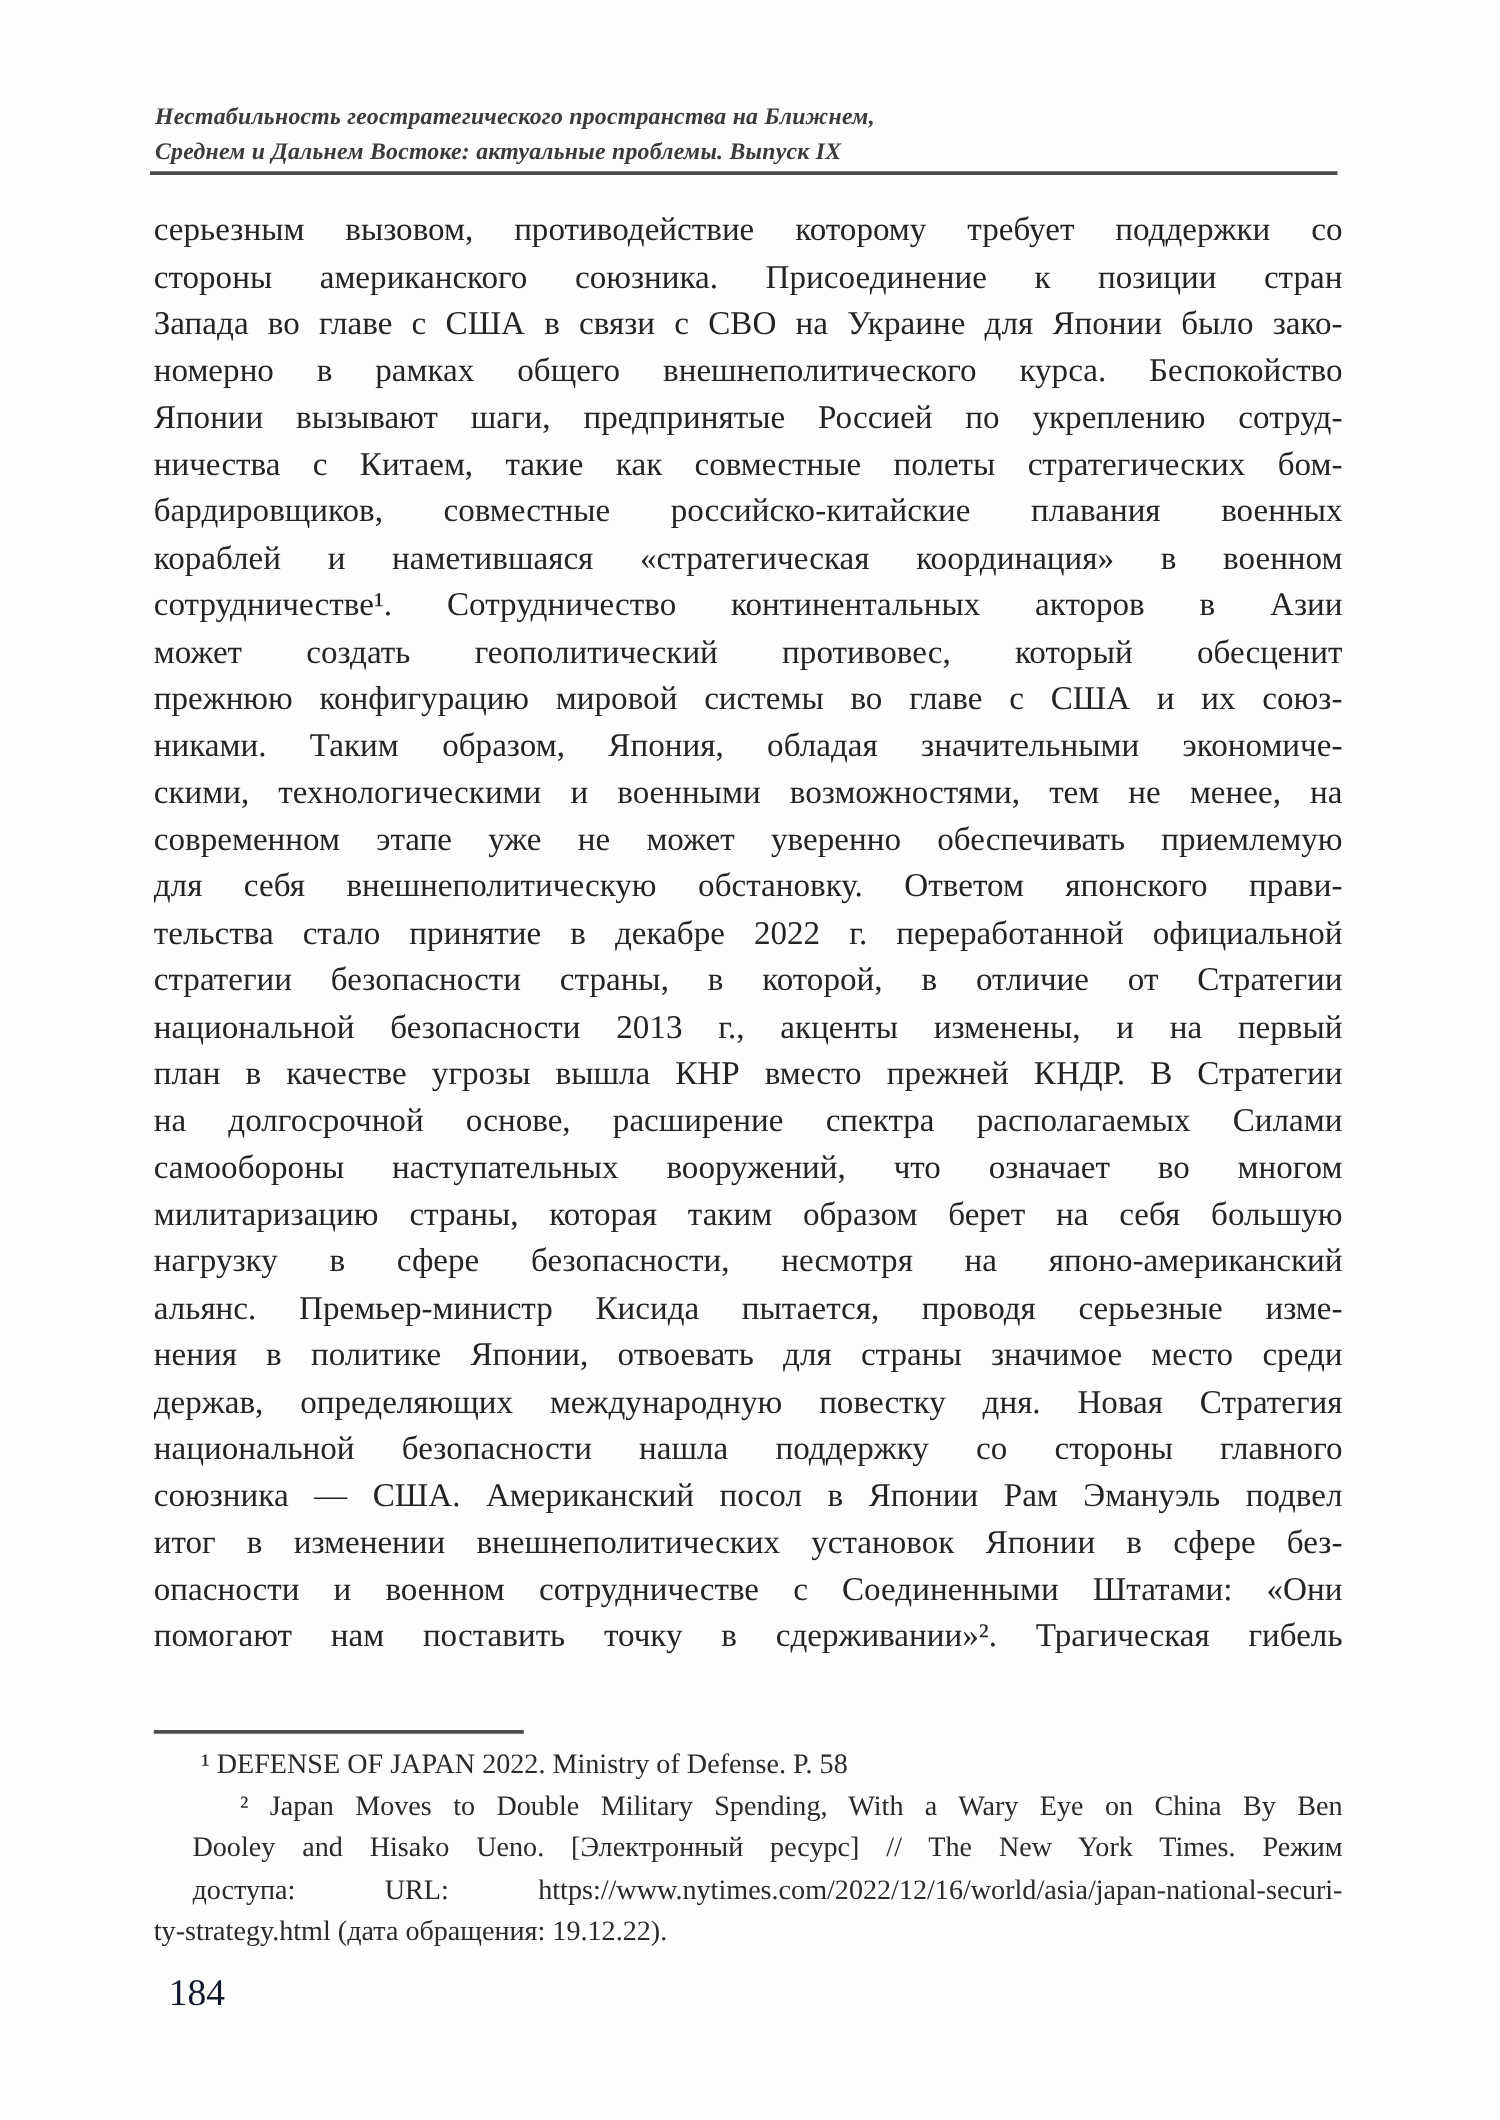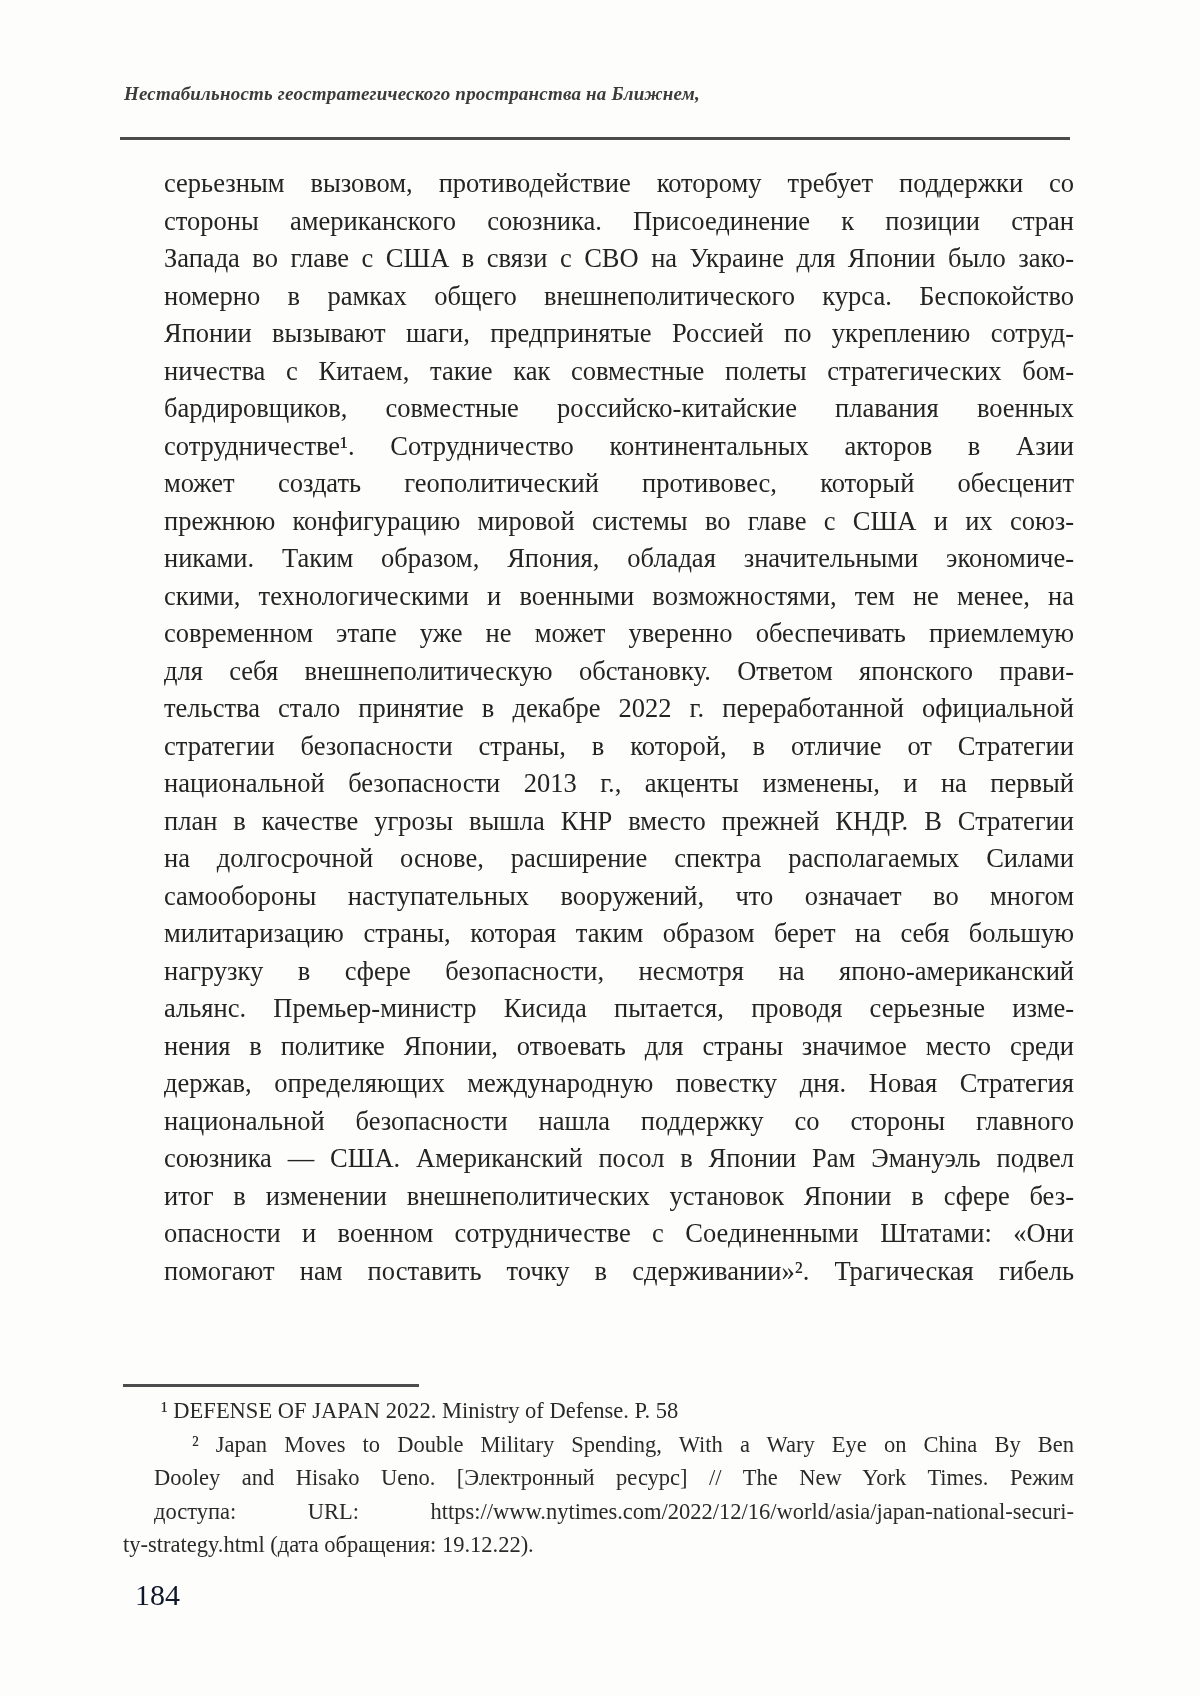--- a/index.html
+++ b/index.html
@@ -46,21 +46,20 @@
     font-size: 26.5px;
     color: #242424;
   }
   .bline {
     white-space: nowrap;
     overflow: hidden;
     height: 37.5px;
     line-height: 37.5px;
     text-align: justify;
     text-align-last: justify;
-    margin-left: 41px;
   }
 
   
   .footnote-rule {
     position: absolute;
     left: 123px;
     top: 1384px;
     width: 296px;
     height: 3px;
     background: #4c4c4c;
@@ -97,31 +96,33 @@
     color: #0f172a;
   }
 </style>
 </head>
 <body>
 
 <div class="page" style="background: rgb(253, 253, 252); color: rgb(36, 36, 36);">
 
   <div class="running-header">
     <div class="rh-line">Нестабильность геостратегического пространства на Ближнем,</div>
+    <div class="rh-line">Среднем и Дальнем Востоке: актуальные проблемы. Выпуск IX</div>
   </div>
   <div class="header-rule" style="background: rgb(76, 76, 76);"></div>
 
   <div class="body-text">
     <div class="bline">серьезным вызовом, противодействие которому требует поддержки со</div>
     <div class="bline">стороны американского союзника. Присоединение к позиции стран</div>
     <div class="bline">Запада во главе с США в связи с СВО на Украине для Японии было зако-</div>
     <div class="bline">номерно в рамках общего внешнеполитического курса. Беспокойство</div>
     <div class="bline">Японии вызывают шаги, предпринятые Россией по укреплению сотруд-</div>
     <div class="bline">ничества с Китаем, такие как совместные полеты стратегических бом-</div>
     <div class="bline">бардировщиков, совместные российско-китайские плавания военных</div>
+    <div class="bline">кораблей и наметившаяся «стратегическая координация» в военном</div>
     <div class="bline">сотрудничестве¹. Сотрудничество континентальных акторов в Азии</div>
     <div class="bline">может создать геополитический противовес, который обесценит</div>
     <div class="bline">прежнюю конфигурацию мировой системы во главе с США и их союз-</div>
     <div class="bline">никами. Таким образом, Япония, обладая значительными экономиче-</div>
     <div class="bline">скими, технологическими и военными возможностями, тем не менее, на</div>
     <div class="bline">современном этапе уже не может уверенно обеспечивать приемлемую</div>
     <div class="bline">для себя внешнеполитическую обстановку. Ответом японского прави-</div>
     <div class="bline">тельства стало принятие в декабре 2022 г. переработанной официальной</div>
     <div class="bline">стратегии безопасности страны, в которой, в отличие от Стратегии</div>
     <div class="bline">национальной безопасности 2013 г., акценты изменены, и на первый</div>

